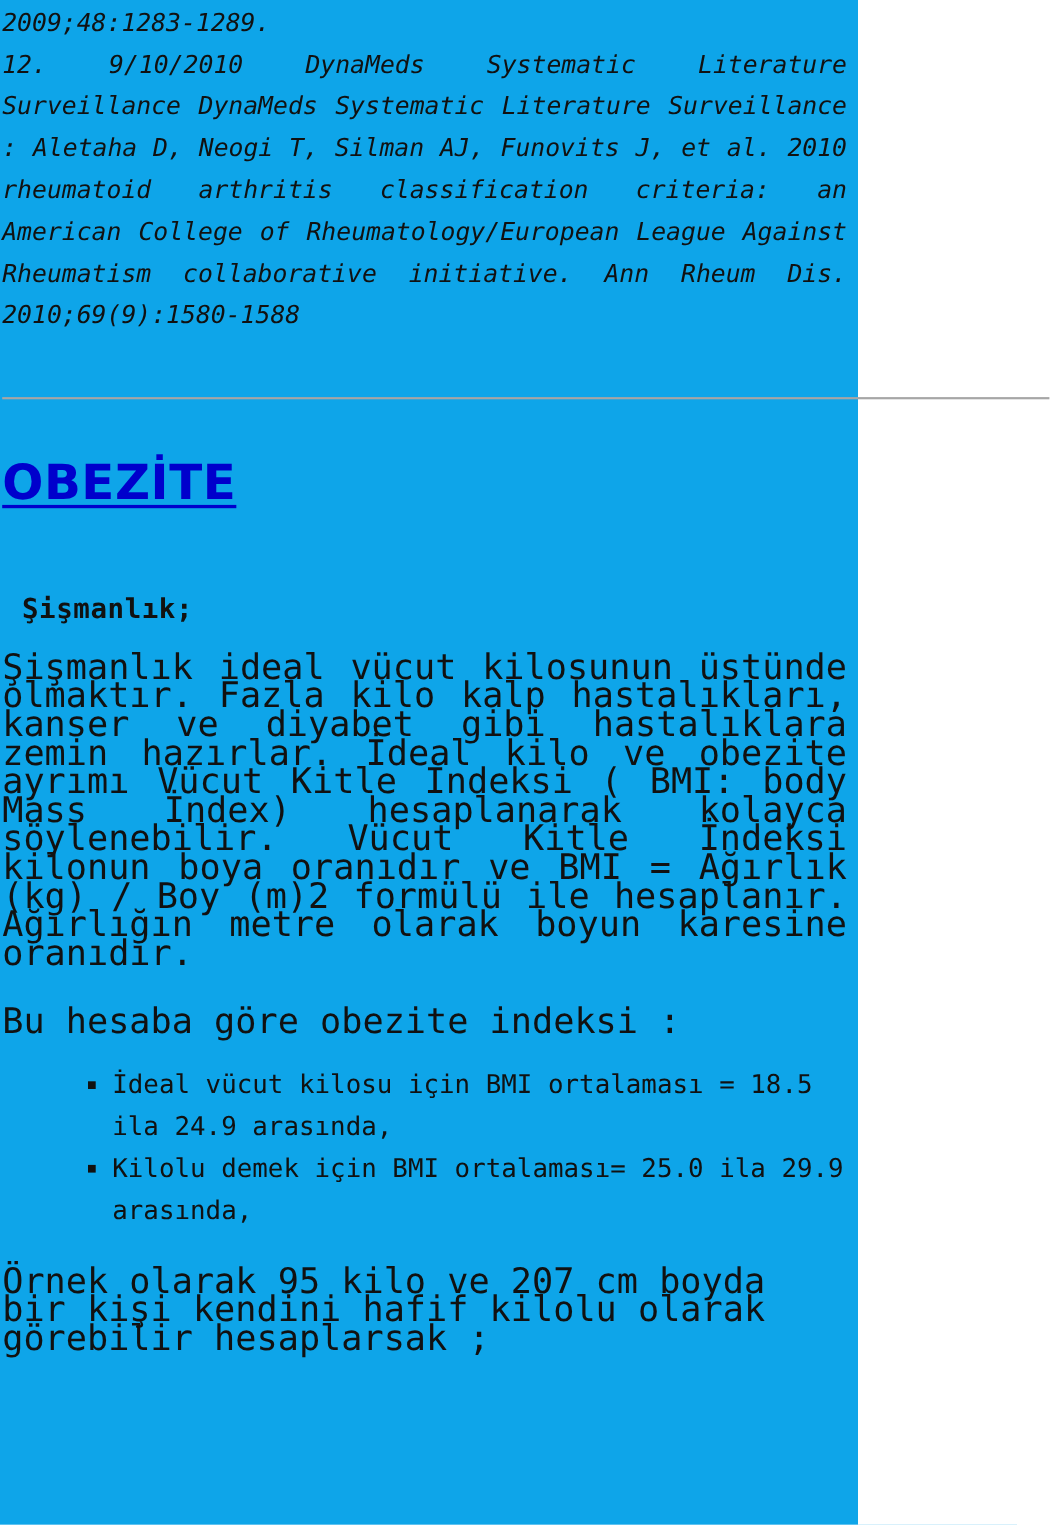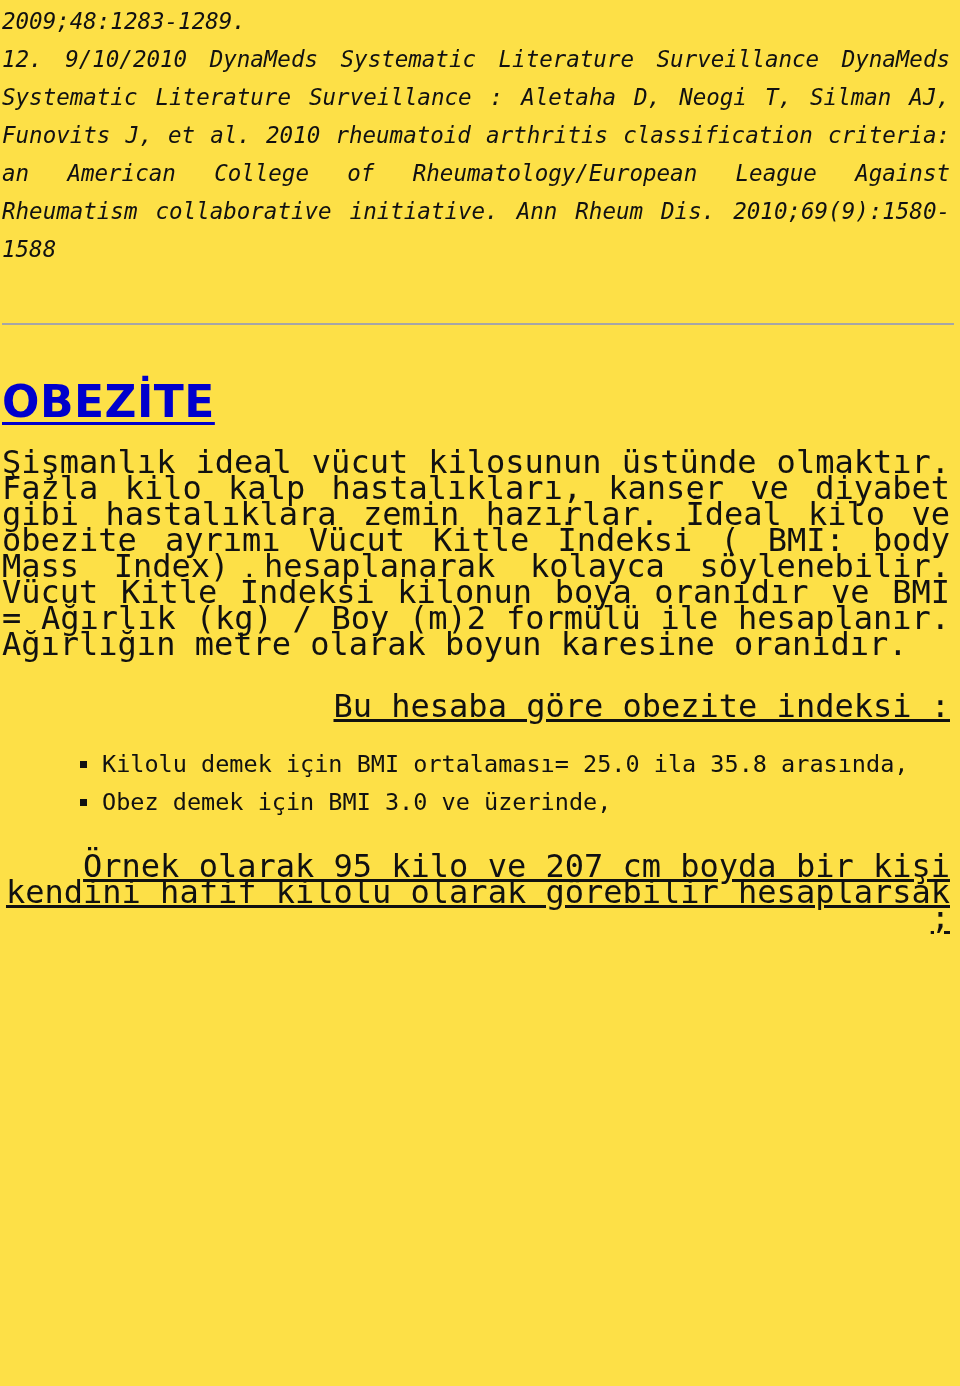--- a/index.html
+++ b/index.html
@@ -10,25 +10,25 @@
   }
   body {
     width: 960px;
     height: 1386px;
     font-family: "DejaVu Sans Mono", "Liberation Mono", monospace;
     color: #111111;
     overflow: hidden;
   }
   .page {
     position: relative;
-    width: 960px;
+    width: 780px;
     height: 1386px;
     box-sizing: border-box;
     padding: 0 6px 0 2px;
-    background: #fde047;
+    background: #0ea5e9;
   }
 
   
   .ref-block {
     margin: 0;
     padding-top: 2px;
   }
   .ref-line,
   .ref-para {
     font-style: italic;
@@ -85,22 +85,21 @@
   .body-para {
     margin: 24px 0 0 0;
     font-size: 32px;
     line-height: 26px;
     text-align: justify;
     text-justify: inter-word;
     color: #111111;
     padding-right: 4px;
   }
   .body-para.plain {
-    text-align: right;
-    text-decoration: underline;
+    text-align: left;
   }
   .lead-in {
     margin-top: 36px;
   }
 
   
   .bullet-list {
     list-style: none;
     margin: 26px 0 0 0;
     padding: 0 4px 0 0;
@@ -137,25 +136,26 @@
     <div class="ref-line">2009;48:1283-1289.</div>
     <div class="ref-para">12. 9/10/2010 DynaMeds Systematic Literature Surveillance DynaMeds Systematic Literature Surveillance : Aletaha D, Neogi T, Silman AJ, Funovits J, et al. 2010 rheumatoid arthritis classification criteria: an American College of Rheumatology/European League Against Rheumatism collaborative initiative. Ann Rheum Dis. 2010;69(9):1580-1588</div>
   </div>
 
   <hr class="divider">
 
   <div class="heading-wrap">
     <a class="doc-heading" href="#">OBEZİTE</a>
   </div>
 
+  <div class="sub-heading">Şişmanlık;</div>
 
   <p class="body-para">Şişmanlık ideal vücut kilosunun üstünde olmaktır. Fazla kilo kalp hastalıkları, kanser ve diyabet gibi hastalıklara zemin hazırlar. İdeal kilo ve obezite ayrımı Vücut Kitle İndeksi ( BMI: body Mass İndex) hesaplanarak kolayca söylenebilir. Vücut Kitle İndeksi kilonun boya oranıdır ve BMI = Ağırlık (kg) / Boy (m)2 formülü ile hesaplanır. Ağırlığın metre olarak boyun karesine oranıdır.</p>
 
   <p class="body-para plain lead-in">Bu hesaba göre obezite indeksi :</p>
 
   <ul class="bullet-list">
-    <li class="bullet-item">Kilolu demek için BMI ortalaması= 25.0 ila 35.8 arasında,</li>
-    <li class="bullet-item">Obez demek için BMI 3.0 ve üzerinde,</li>
+    <li class="bullet-item">İdeal vücut kilosu için BMI ortalaması = 18.5 ila 24.9 arasında,</li>
+    <li class="bullet-item">Kilolu demek için BMI ortalaması= 25.0 ila 29.9 arasında,</li>
   </ul>
 
   <p class="body-para plain tail-para">Örnek olarak 95 kilo ve 207 cm boyda bir kişi kendini hafif kilolu olarak görebilir hesaplarsak ;</p>
 
 </div>
 
 </body></html>

